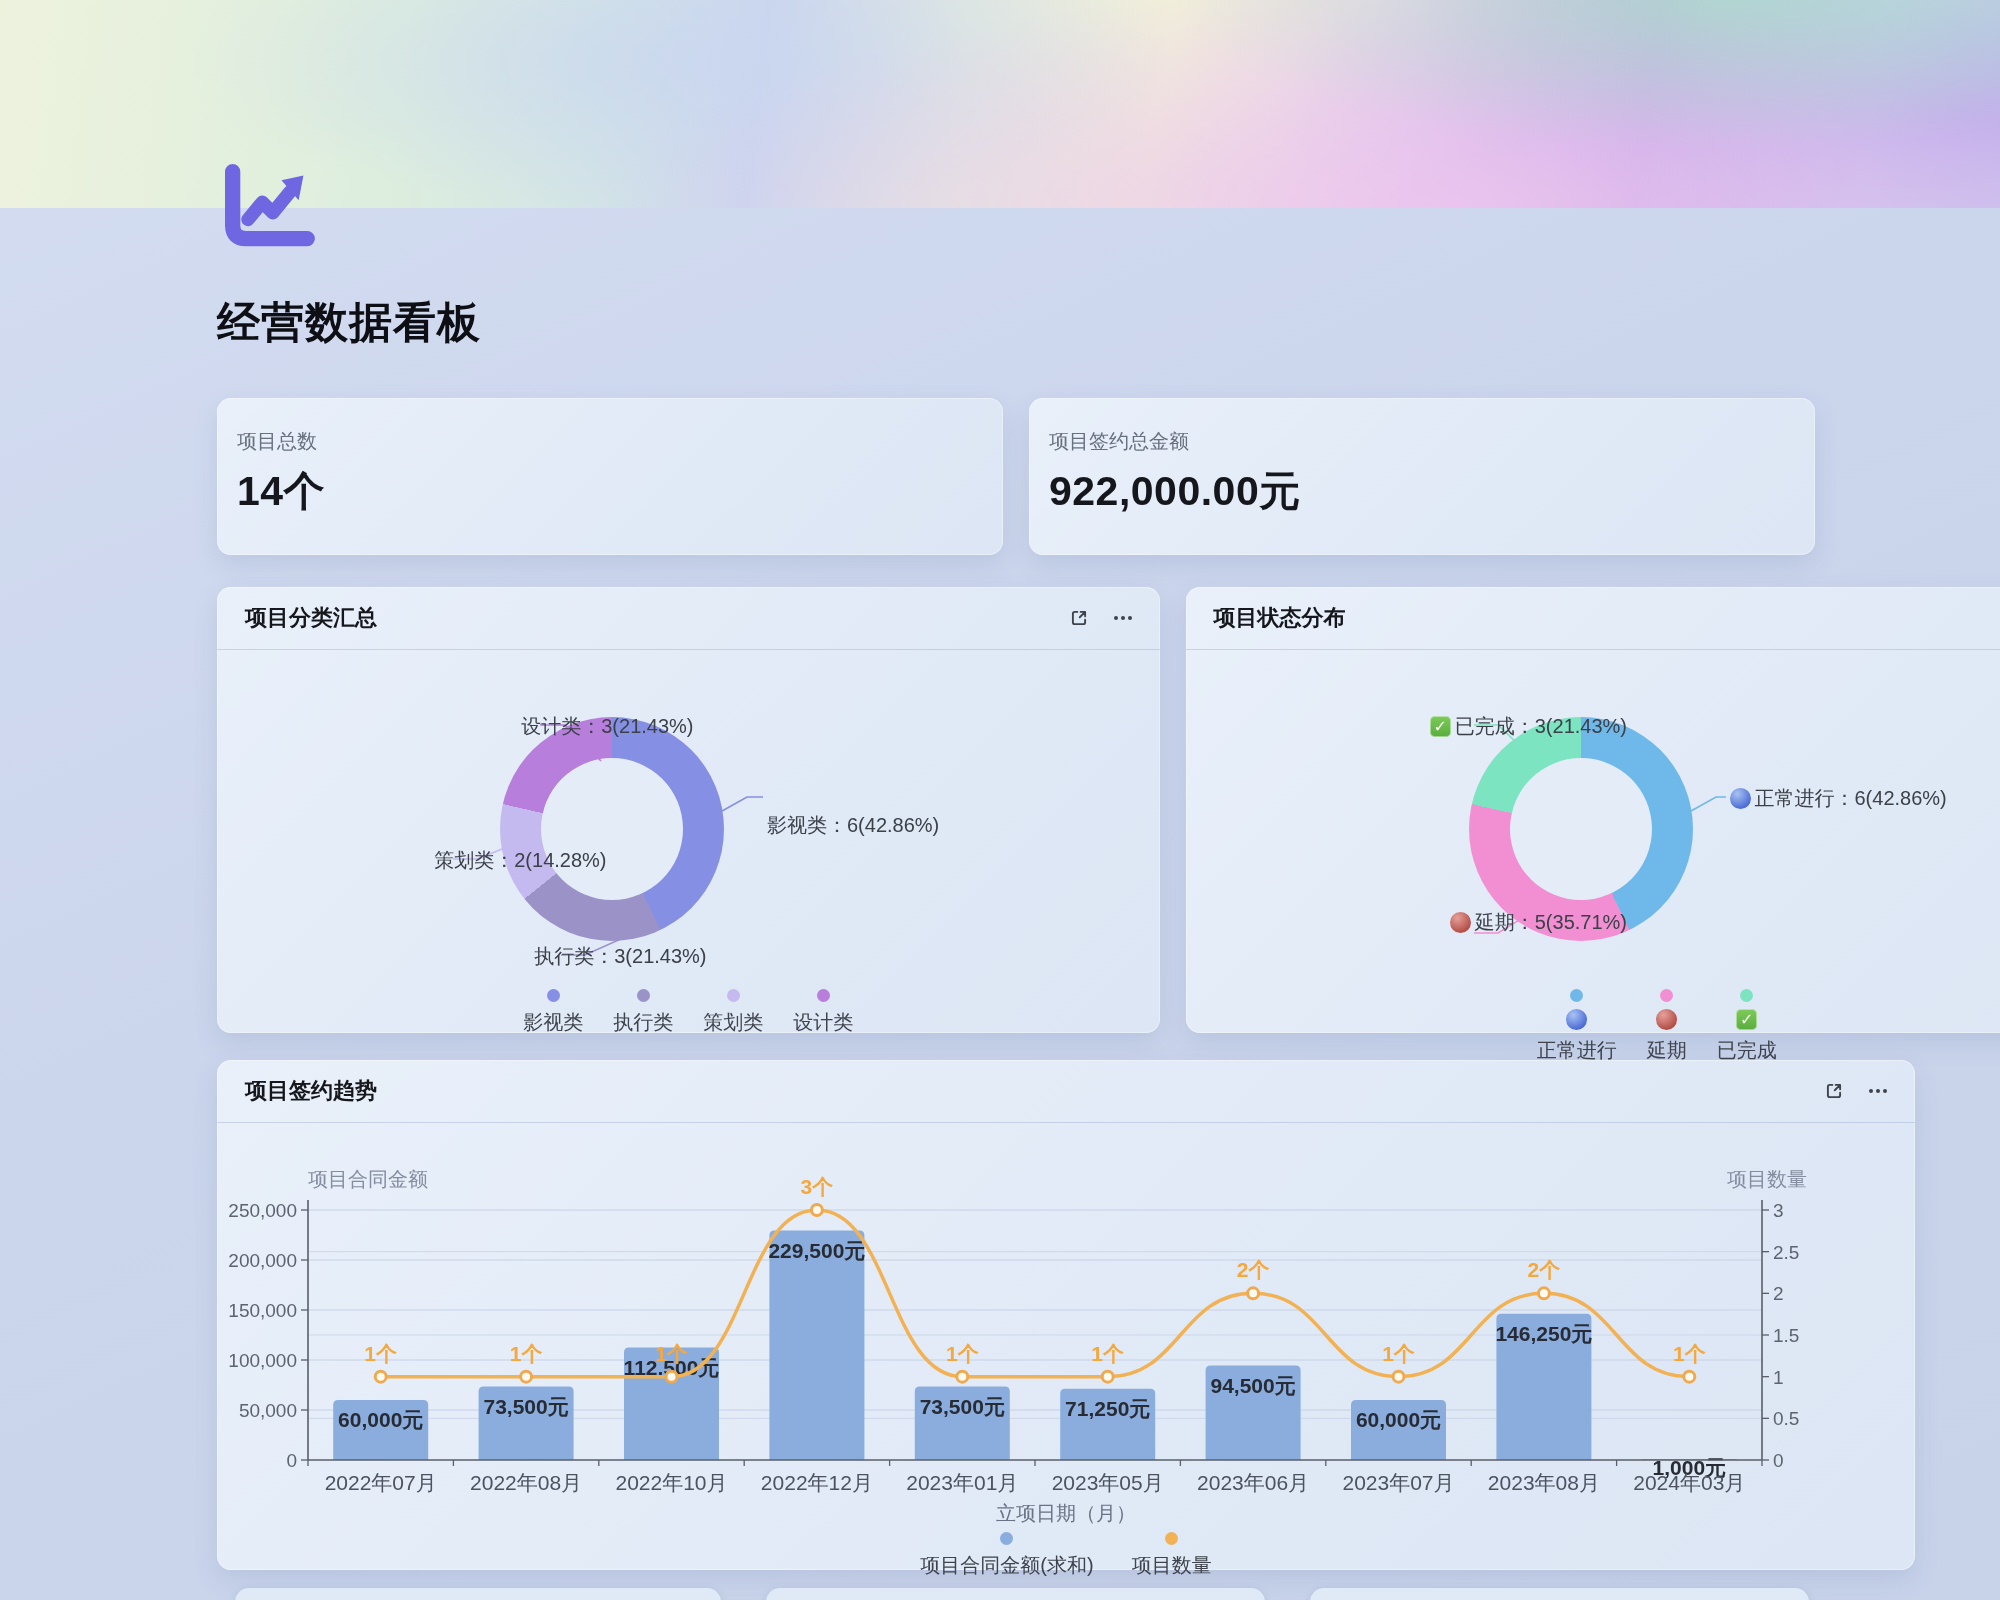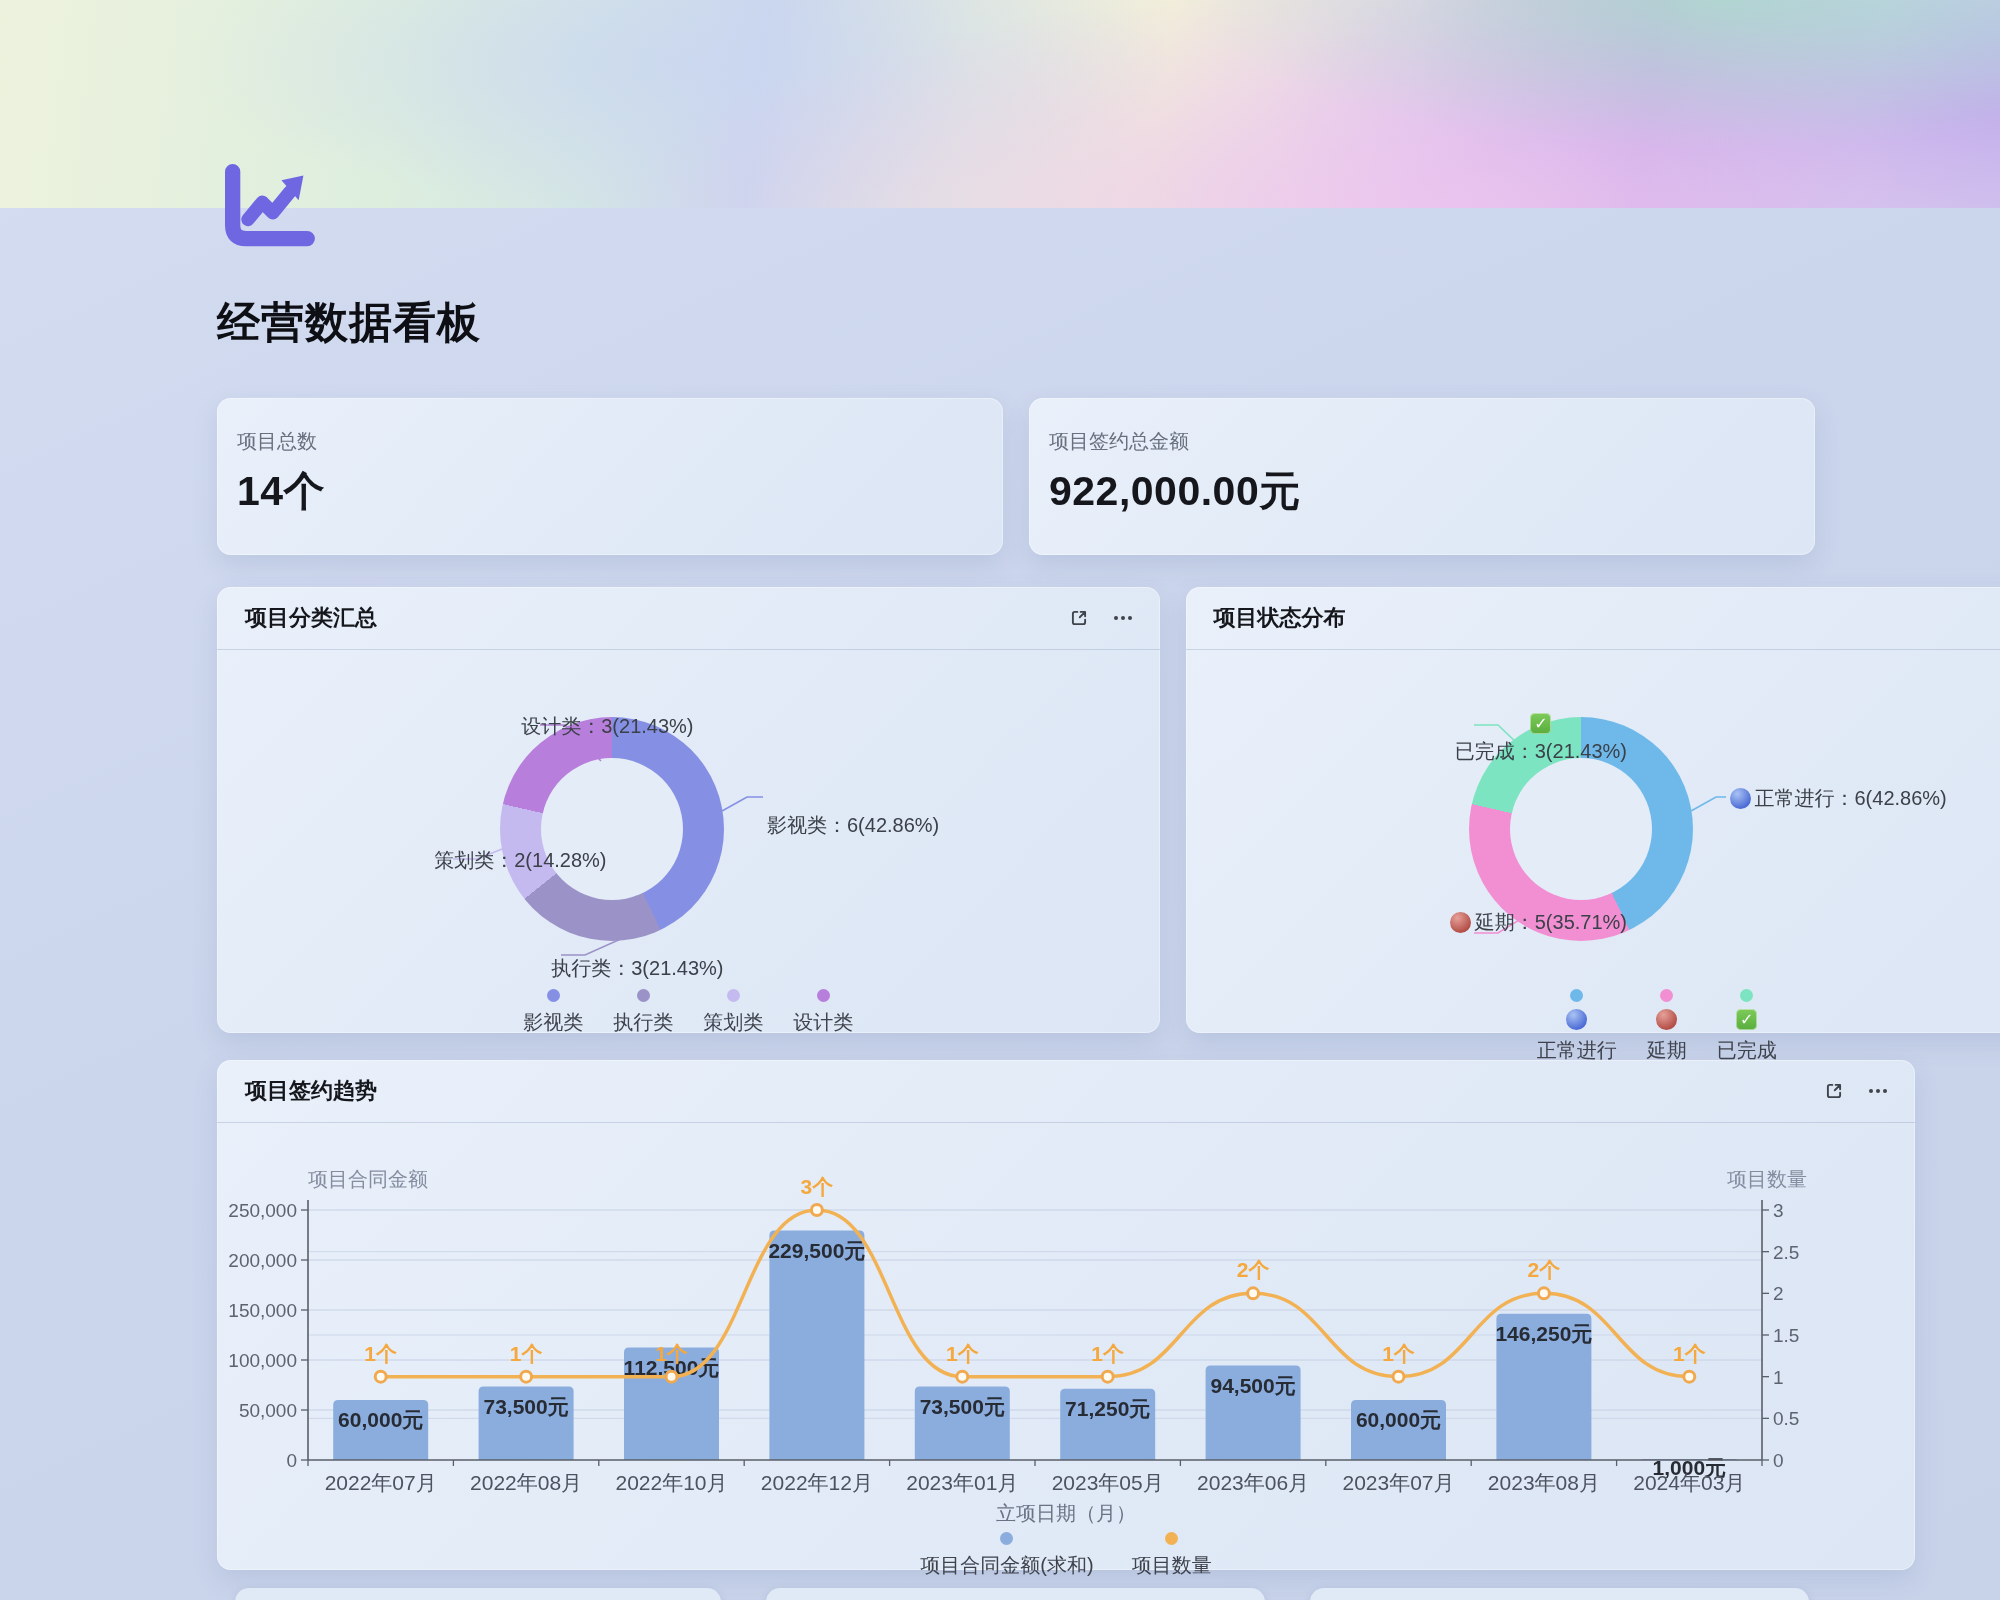--- a/index.html
+++ b/index.html
@@ -146,21 +146,21 @@
       </div>
       <svg class="leaders">
         <polyline points="505,224 530,210 546,210" fill="none" stroke="#8590e4" stroke-width="1.6"></polyline>
         <polyline points="344,368 368,368 435,338" fill="none" stroke="#9b93c8" stroke-width="1.6"></polyline>
         <polyline points="236,272 260,272 295,258" fill="none" stroke="#c5baef" stroke-width="1.6"></polyline>
         <polyline points="323,138 348,138 384,174" fill="none" stroke="#b77edb" stroke-width="1.6"></polyline>
       </svg>
       <div class="callout" style="left:550px; top:198px;margin-top:27px;">
           <span>影视类：6(42.86%)</span>
         </div>
-      <div class="callout" style="right:436px; top:356px;margin-top:12px;">
+      <div class="callout" style="right:453px; top:356px;">
           <span>执行类：3(21.43%)</span>
         </div>
       <div class="callout" style="right:553px; top:260px;">
           <span>策划类：2(14.28%)</span>
         </div>
       <div class="callout" style="right:466px; top:126px;">
           <span>设计类：3(21.43%)</span>
         </div>
 
       <div class="legend">
@@ -212,21 +212,21 @@
         <polyline points="288,138 312,138 350,174" fill="none" stroke="#7ce4c0" stroke-width="1.6"></polyline>
       </svg>
       <div class="callout" style="left:544px; top:198px;">
           <span class="emj emj-blue"></span>
           <span>正常进行：6(42.86%)</span>
         </div>
       <div class="callout" style="right:501px; top:322px;">
           <span class="emj emj-red"></span>
           <span>延期：5(35.71%)</span>
         </div>
-      <div class="callout" style="right:501px; top:126px;flex-direction:column;">
+      <div class="callout" style="right:501px; top:126px;">
           <span class="emj emj-check"></span>
           <span>已完成：3(21.43%)</span>
         </div>
 
       <div class="legend">
         <span class="legend-item">
             <i class="legend-dot" style="background: rgb(111, 185, 234);"></i>
             <span class="emj emj-blue"></span>
             <span class="legend-label">正常进行</span>
           </span>

